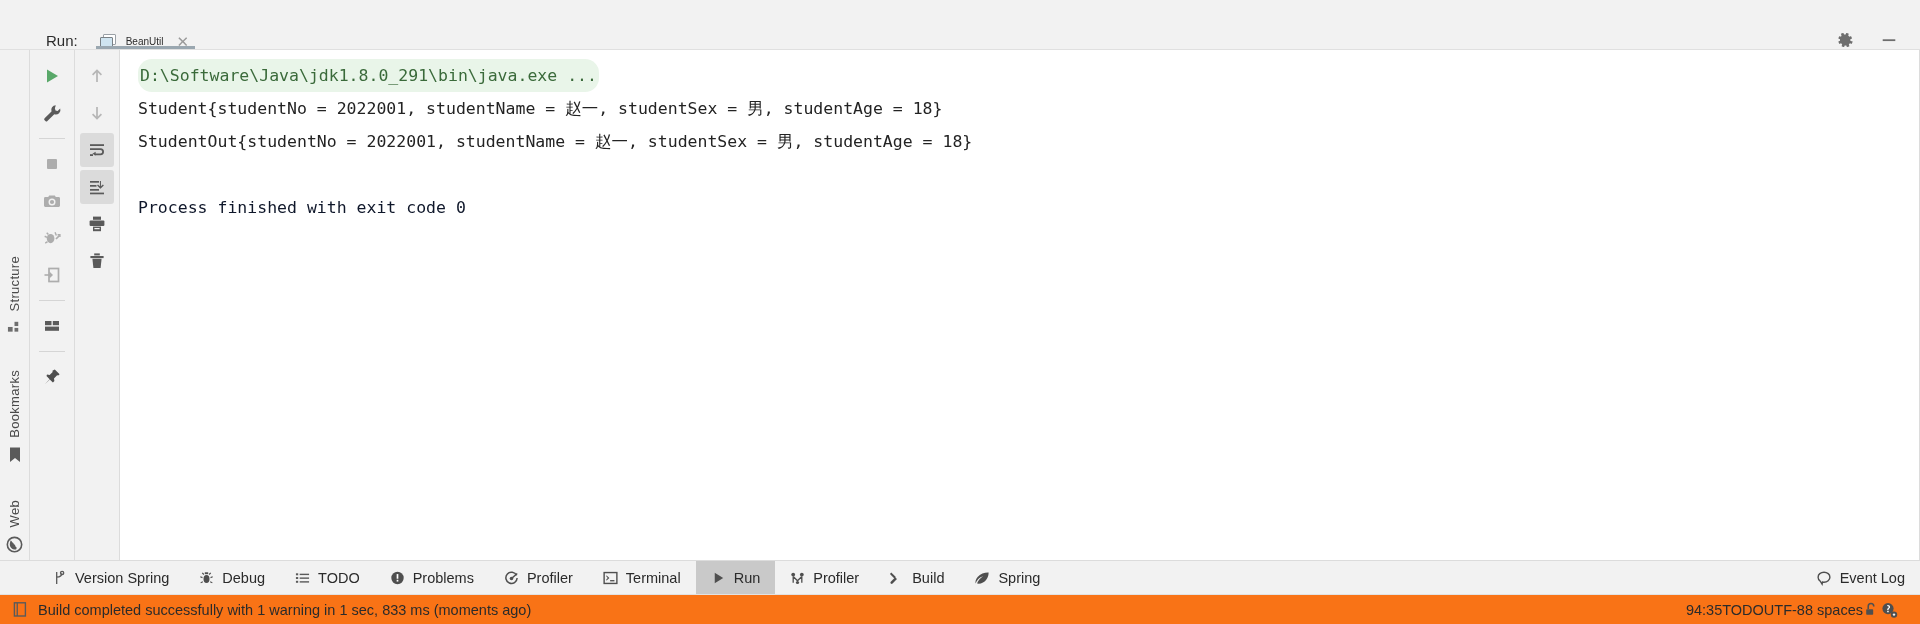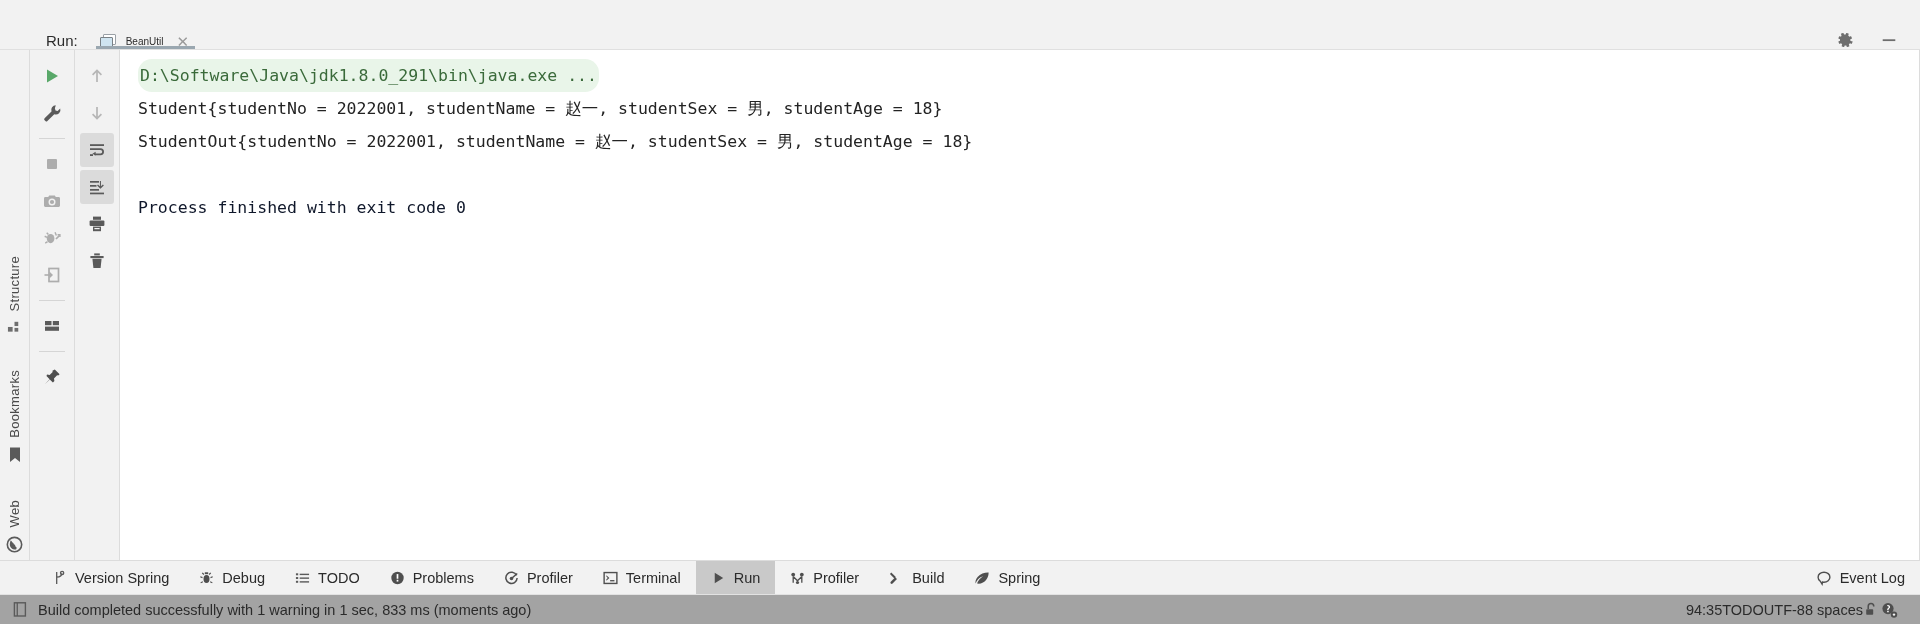--- a/index.html
+++ b/index.html
@@ -134,21 +134,21 @@
     font-size: 14.5px; color: #2b2b2b;
   }
   .bb-item.first { padding-left: 52px; }
   .bb-item.selected { background: #c9c9c9; }
   .bb-right { margin-left: auto; display: flex; align-items: stretch; padding-right: 0; }
 
   
   .statusbar {
     height: 30px; min-height: 30px;
     display: flex; align-items: center;
-    background: #a3a3a3;
+    background: #f97316;
     border-top: 1px solid #e2e2e2;
     font-size: 14.5px; color: #2b2b2b;
     padding: 0 12px 0 12px;
   }
   .status-left { display: flex; align-items: center; gap: 10px; }
   .status-right { margin-left: auto; display: flex; align-items: center; padding-right: 10px; }
   .status-right .si { cursor: pointer; }
 
   svg { display: block; }
 </style>

